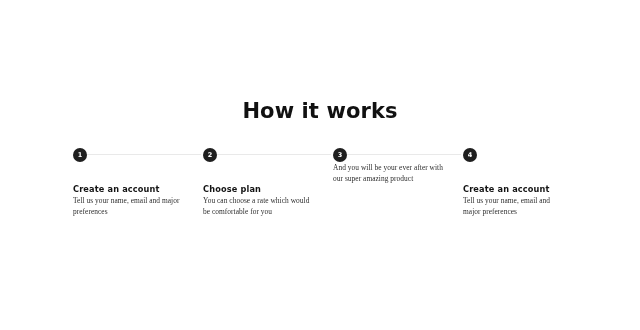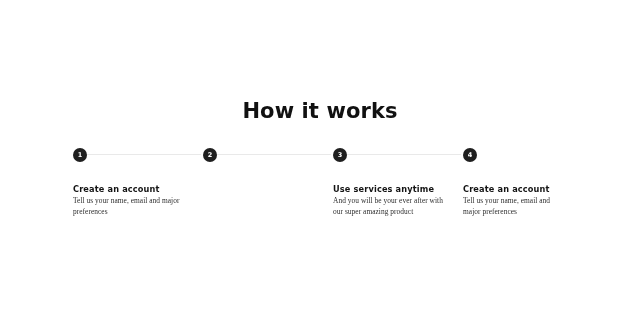--- a/index.html
+++ b/index.html
@@ -118,28 +118,29 @@
       </div>
       <div class="step-title">Create an account</div>
       <div class="step-text">Tell us your name, email and major preferences</div>
     </div>
 
     <div class="step">
       <div class="marker-row">
         <div class="connector"></div>
         <div class="circle">2</div>
       </div>
+      <div class="step-title">Choose plan</div>
+      <div class="step-text">You can choose a rate which would be comfortable for you</div>
     </div>
 
     <div class="step">
       <div class="marker-row">
         <div class="connector"></div>
         <div class="circle">3</div>
       </div>
-      <div class="step-title">Use services anytime</div>
       <div class="step-text">And you will be your ever after with our super amazing product</div>
     </div>
 
     <div class="step">
       <div class="marker-row">
 
         <div class="circle">4</div>
       </div>
       <div class="step-title">Create an account</div>
       <div class="step-text">Tell us your name, email and major preferences</div>

